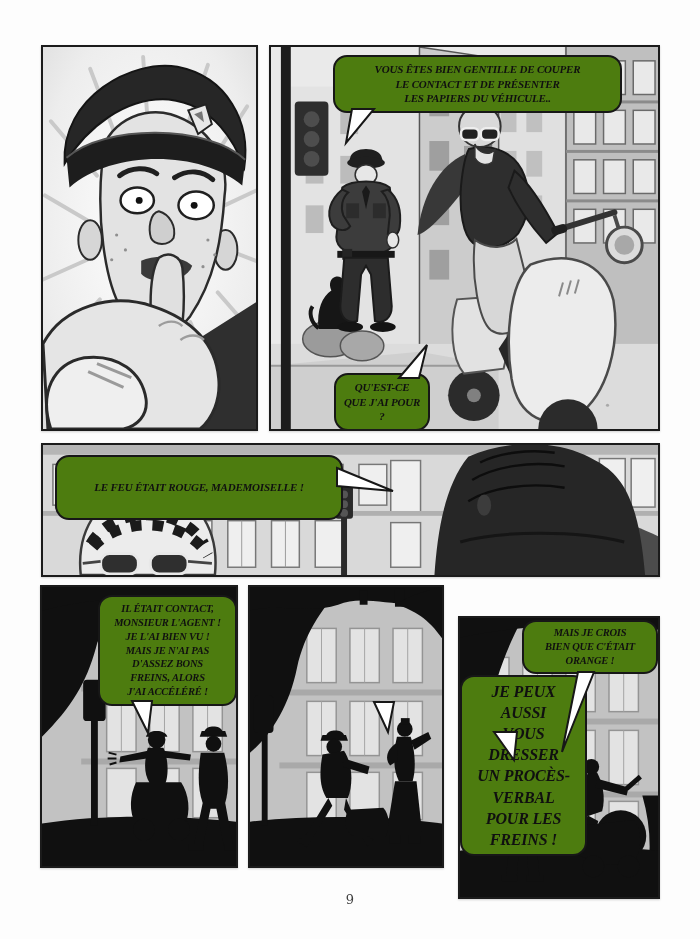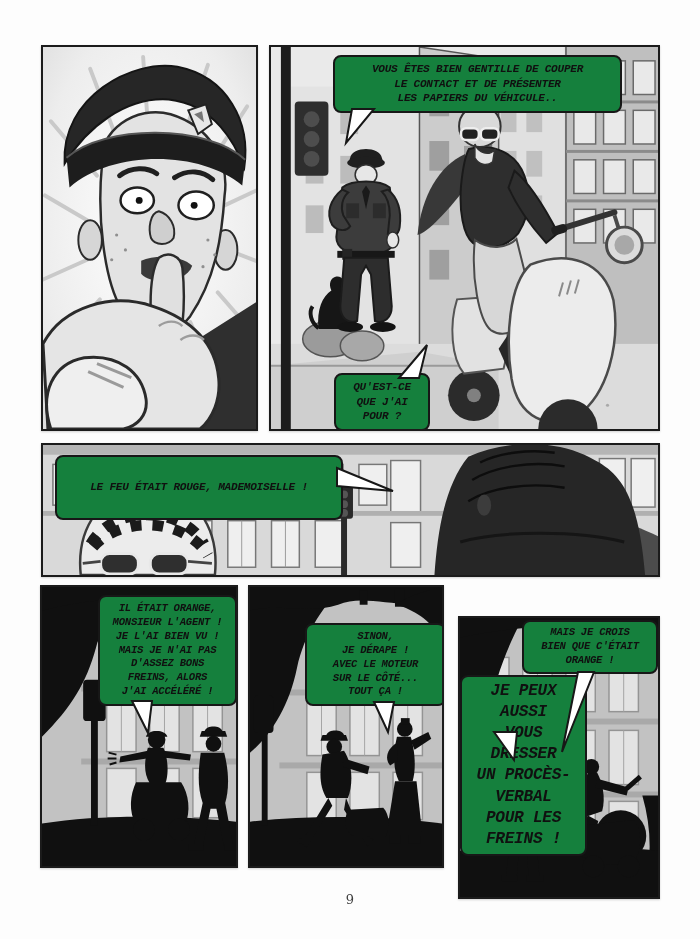--- a/index.html
+++ b/index.html
@@ -1,23 +1,23 @@
 <!DOCTYPE html>
 <html><head>
 <meta charset="utf-8">
 <style>
   html,body{margin:0;padding:0;background:#ffffff;}
   .page{position:relative;width:700px;height:939px;background:#fdfdfd;overflow:hidden;
         font-family:"DejaVu Sans",sans-serif;}
   .panel{position:absolute;background:#fff;border:2px solid #1b1b1b;box-sizing:border-box;
          overflow:hidden;box-shadow:0 1px 2px rgba(0,0,0,.18);}
   .panel svg.art{display:block;width:100%;height:100%;}
-  .bubble{position:absolute;background:#15803d;border:2px solid #171717;border-radius:8px;
+  .bubble{position:absolute;background:#4d7c0f;border:2px solid #171717;border-radius:14px;
           padding:5px 7px;box-sizing:border-box;z-index:5;
-          font-family:Liberation Mono, monospace;font-style:italic;font-weight:700;
+          font-family:Liberation Serif, serif;font-style:italic;font-weight:700;
           font-size:10.5px;line-height:1.32;letter-spacing:-.2px;color:#101010;
           text-align:center;white-space:pre-line;}
   .tail{position:absolute;z-index:6;overflow:visible;}
   .pagenum{position:absolute;left:0;right:0;top:892px;text-align:center;
            font-family:"DejaVu Serif",serif;font-size:13px;color:#3f3f3f;}
   #p1{left:41px;top:45px;width:217px;height:386px;}
   #p2{left:269px;top:45px;width:391px;height:386px;}
   #p3{left:41px;top:443px;width:619px;height:134px;}
   #p4{left:40px;top:585px;width:198px;height:283px;}
   #p5{left:248px;top:585px;width:196px;height:283px;}
@@ -355,21 +355,21 @@
       <g fill="#101010">
         <path d="M163,146 L187,146 L189,152 L161,152 Z"></path>
           <path d="M166,146 C168,140 182,140 184,146 Z"></path>
         <circle cx="175" cy="159" r="8"></circle>
         <path d="M162,168 C159,190 159,205 164,219 L187,219 C191,205 191,188 186,168 Z"></path>
         <path d="M164,219 L155,262 L164,264 L172,225 L178,225 L186,264 L195,262 L187,219 Z"></path>
         <rect x="150" y="261" width="15" height="6"></rect>
           <rect x="186" y="261" width="15" height="6"></rect>
       </g>
     </svg>
-    <div class="bubble b-p4-0">IL ÉTAIT ORANGE,
+    <div class="bubble b-p4-0">IL ÉTAIT CONTACT,
 MONSIEUR L'AGENT !
 JE L'AI BIEN VU !
 MAIS JE N'AI PAS
 D'ASSEZ BONS
 FREINS, ALORS
 J'AI ACCÉLÉRÉ !</div>
     <svg class="tail" style="left:84px;top:116px" width="28" height="32">
       <path d="M6,-2 L22,30 L26,-2 Z" fill="#fff" stroke="#171717" stroke-width="2"></path>
       </svg>
   </div>
@@ -424,25 +424,20 @@
           <rect x="154" y="133" width="9" height="6"></rect>
         <path d="M150,152 C146,170 146,185 152,197 L166,197 C170,184 168,164 164,152 Z"></path>
         <path d="M150,158 C140,164 137,174 143,181 L151,176 Z"></path>
         <path d="M164,156 L182,147 L185,154 L168,165 Z"></path>
         <path d="M148,197 L139,252 L176,252 L170,197 Z"></path>
         <rect x="142" y="252" width="12" height="8"></rect>
           <rect x="162" y="252" width="12" height="8"></rect>
       </g>
       <path d="M100,226 C95,238 97,248 106,253 L138,253 C144,244 142,230 136,224 Z" fill="#101010"></path>
     </svg>
-    <div class="bubble b-p5-0">SINON,
-JE DÉRAPE !
-AVEC LE MOTEUR
-SUR LE CÔTÉ...
-TOUT ÇA !</div>
     <svg class="tail" style="left:120px;top:117px" width="26" height="30">
       <path d="M4,-2 L18,28 L24,-2 Z" fill="#fff" stroke="#171717" stroke-width="2"></path>
       </svg>
   </div>
 
   <div class="panel" id="p6">
     <svg class="art" viewBox="0 0 202 283" preserveAspectRatio="none">
       <rect width="202" height="283" fill="#c2c2c2"></rect>
       <g fill="#e3e3e3" stroke="#949494" stroke-width="1.5">
         <rect x="20" y="40" width="30" height="55"></rect>

